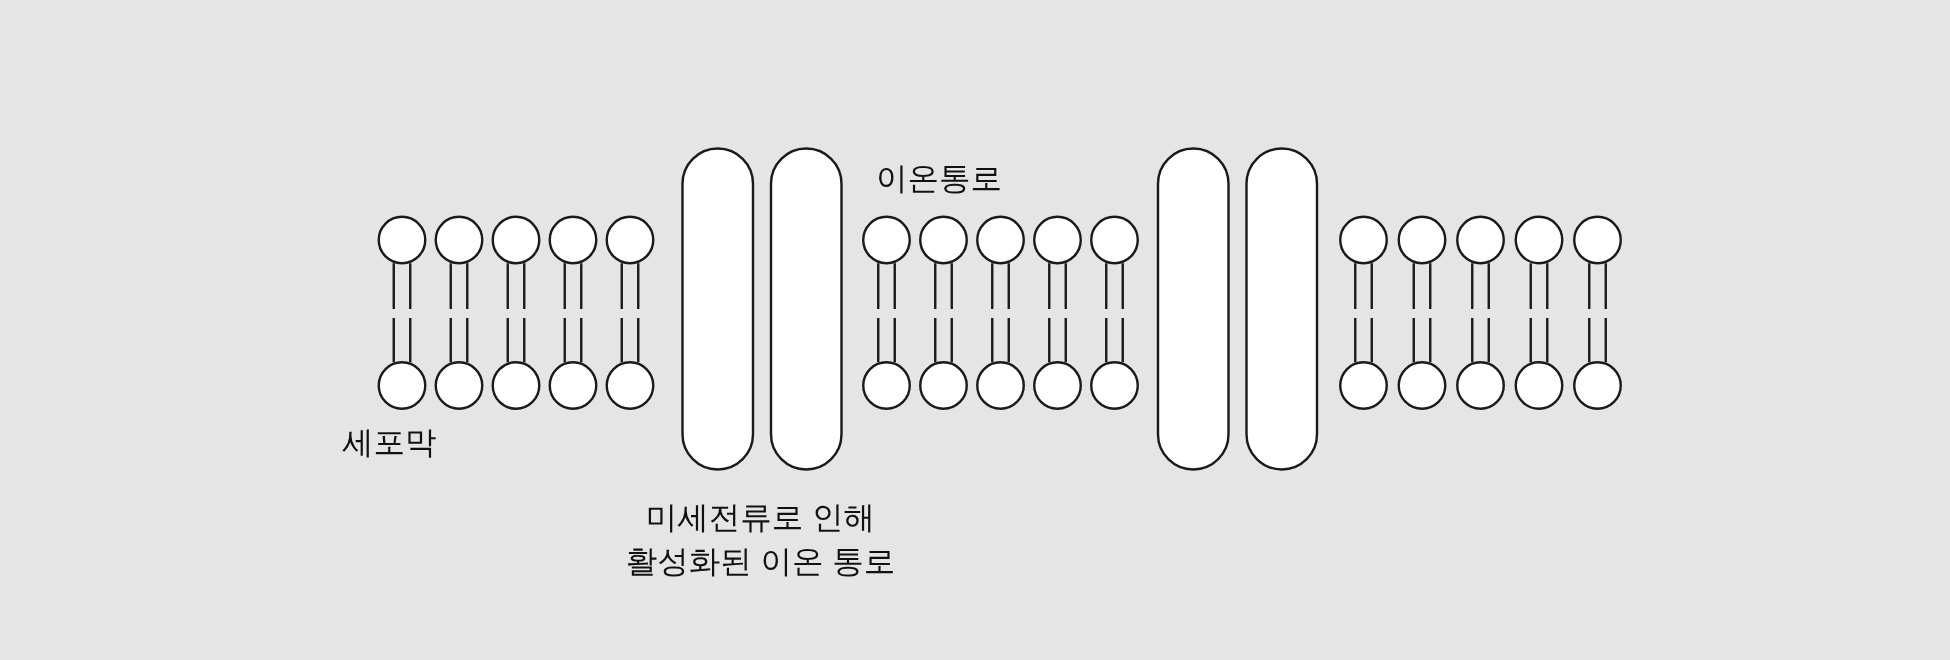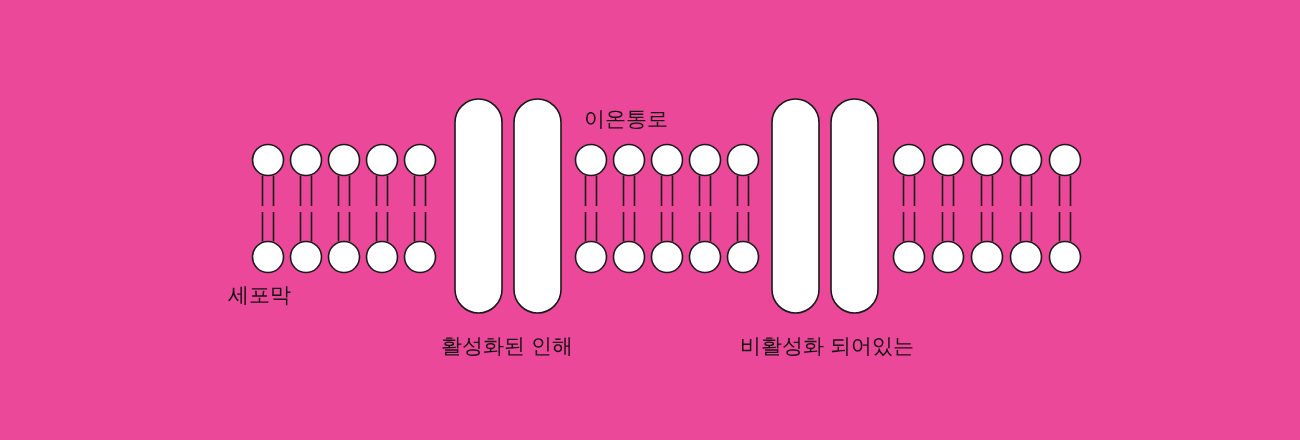--- a/index.html
+++ b/index.html
@@ -4,21 +4,21 @@
 <style>
   html, body {
     margin: 0;
     padding: 0;
     background: #ffffff;
   }
   .stage {
     position: relative;
     width: 1300px;
     height: 440px;
-    background: #ec4899;
+    background: #e5e5e5;
     overflow: hidden;
     font-family: "Liberation Sans", "DejaVu Sans", sans-serif;
   }
   .stage svg {
     position: absolute;
     left: 0;
     top: 0;
   }
   .label {
     position: absolute;
@@ -163,20 +163,20 @@
         <line x1="1070.5" y1="212" x2="1070.5" y2="241.5" stroke="#1a1a1a" stroke-width="1.6"></line>
         <circle cx="1065" cy="257" r="15.5" fill="#ffffff" stroke="#1a1a1a" stroke-width="1.6"></circle>
       </g>
   </svg>
 
   <div class="label label-ion-channel">이온통로</div>
 
   <div class="label label-membrane">세포막</div>
 
   <div class="caption caption-activated">
-    <div>활성화된 인해</div>
+    <div>미세전류로 인해</div>
+    <div>활성화된 이온 통로</div>
   </div>
 
   <div class="caption caption-inactive">
-    <div>비활성화 되어있는</div>
   </div>
 
 </div>
 
 </body></html>

